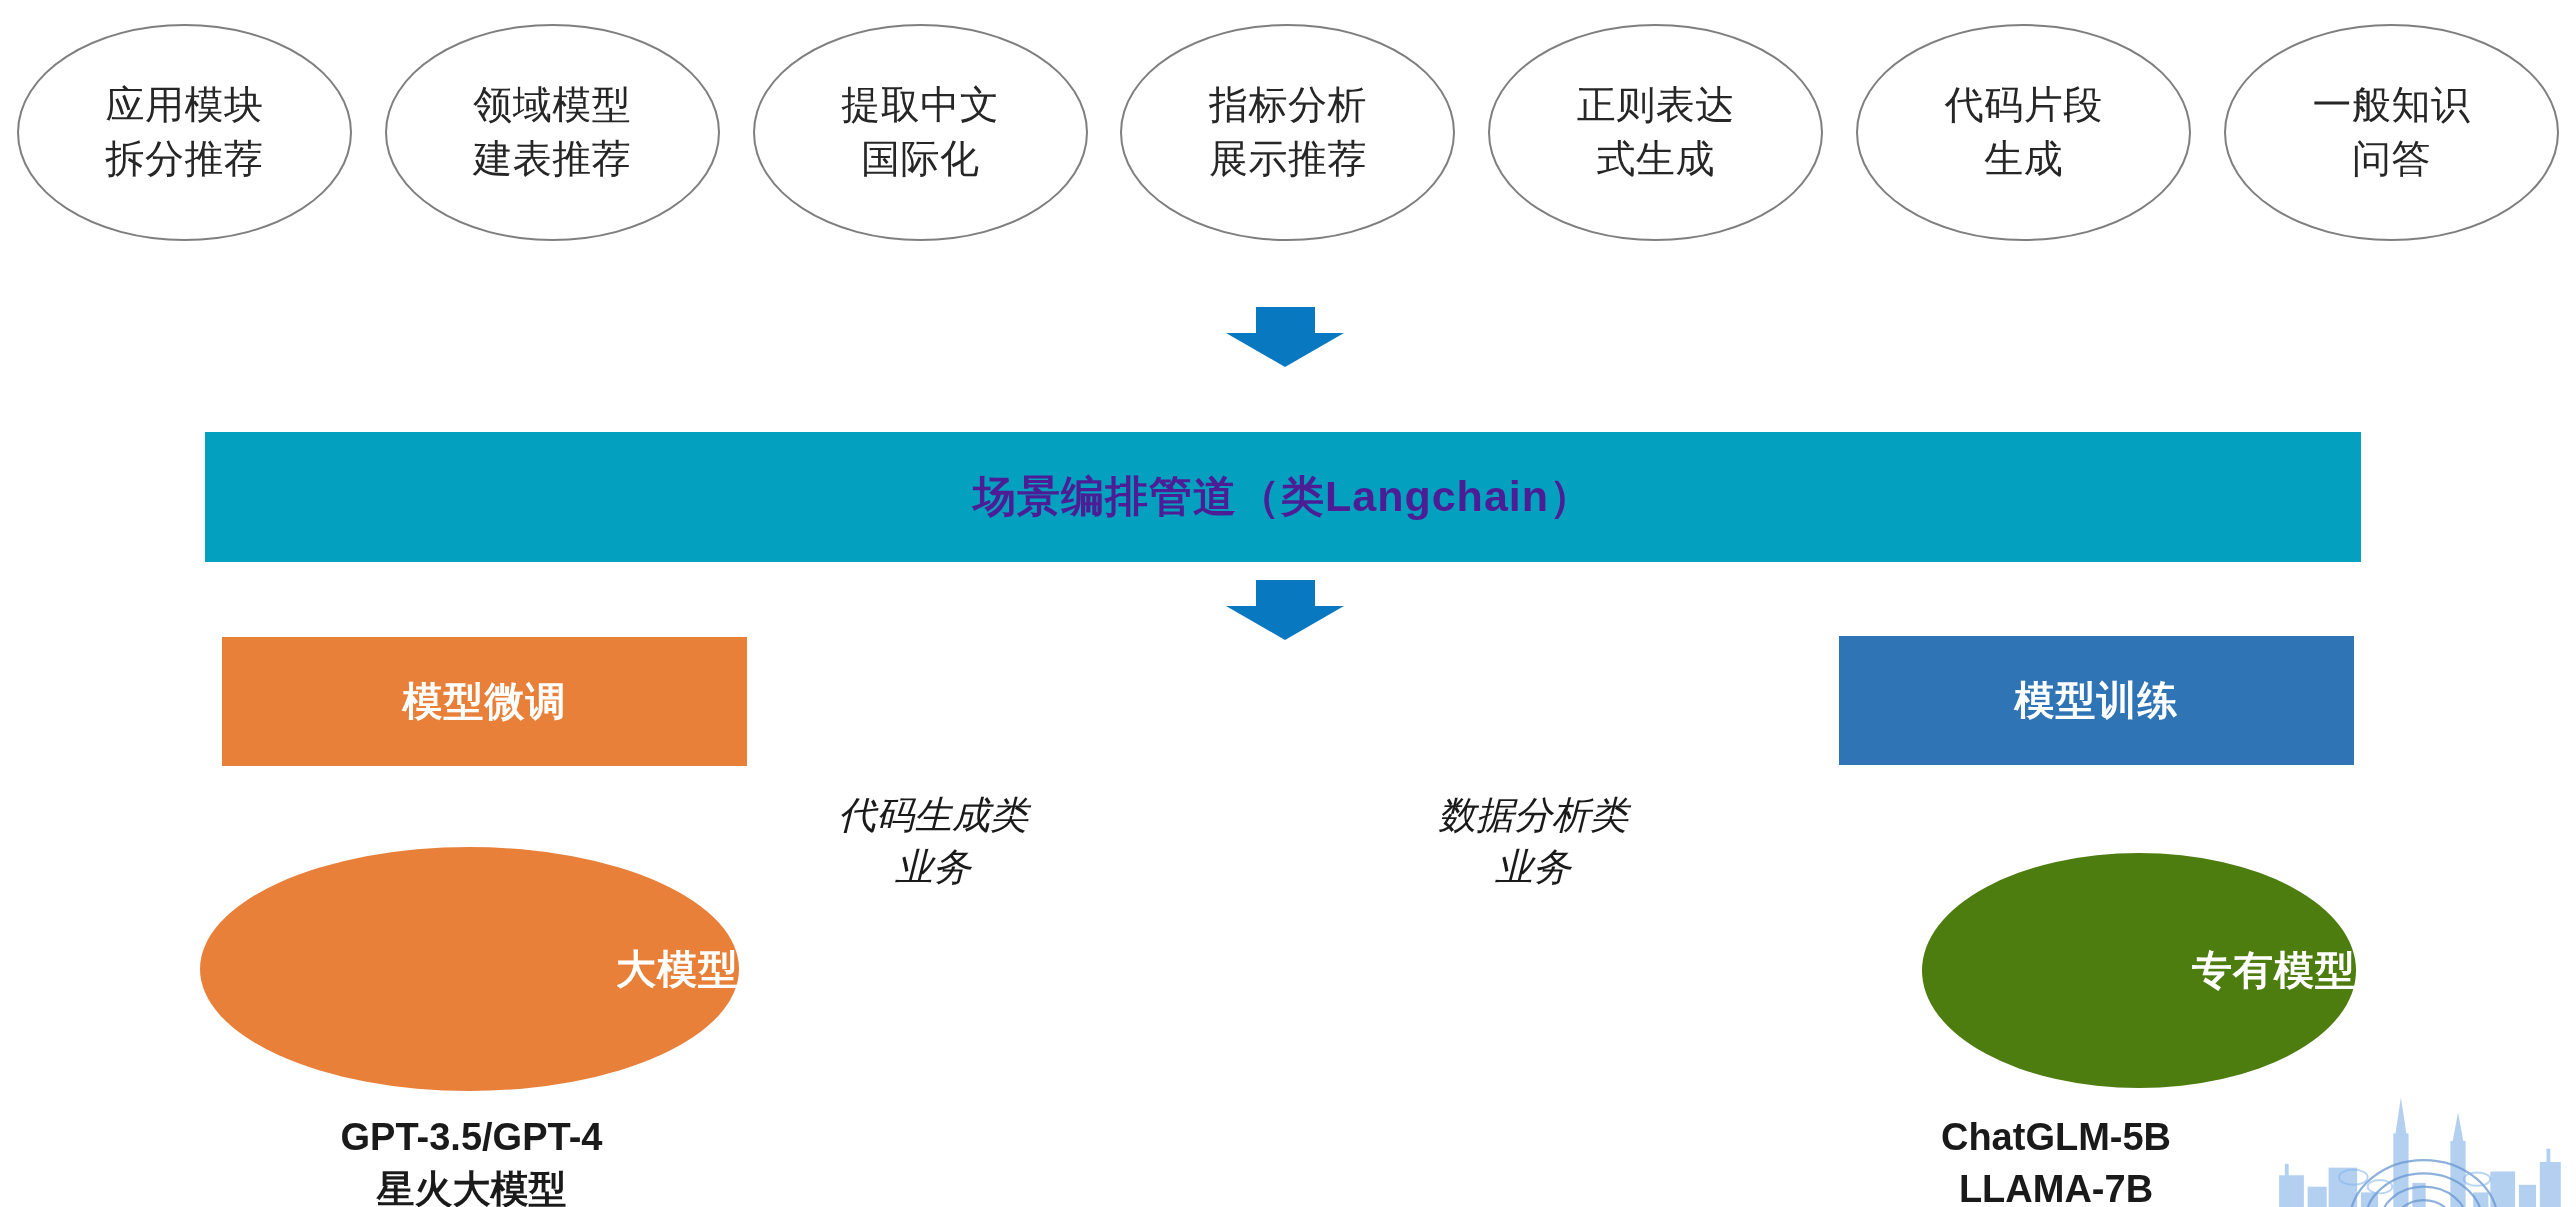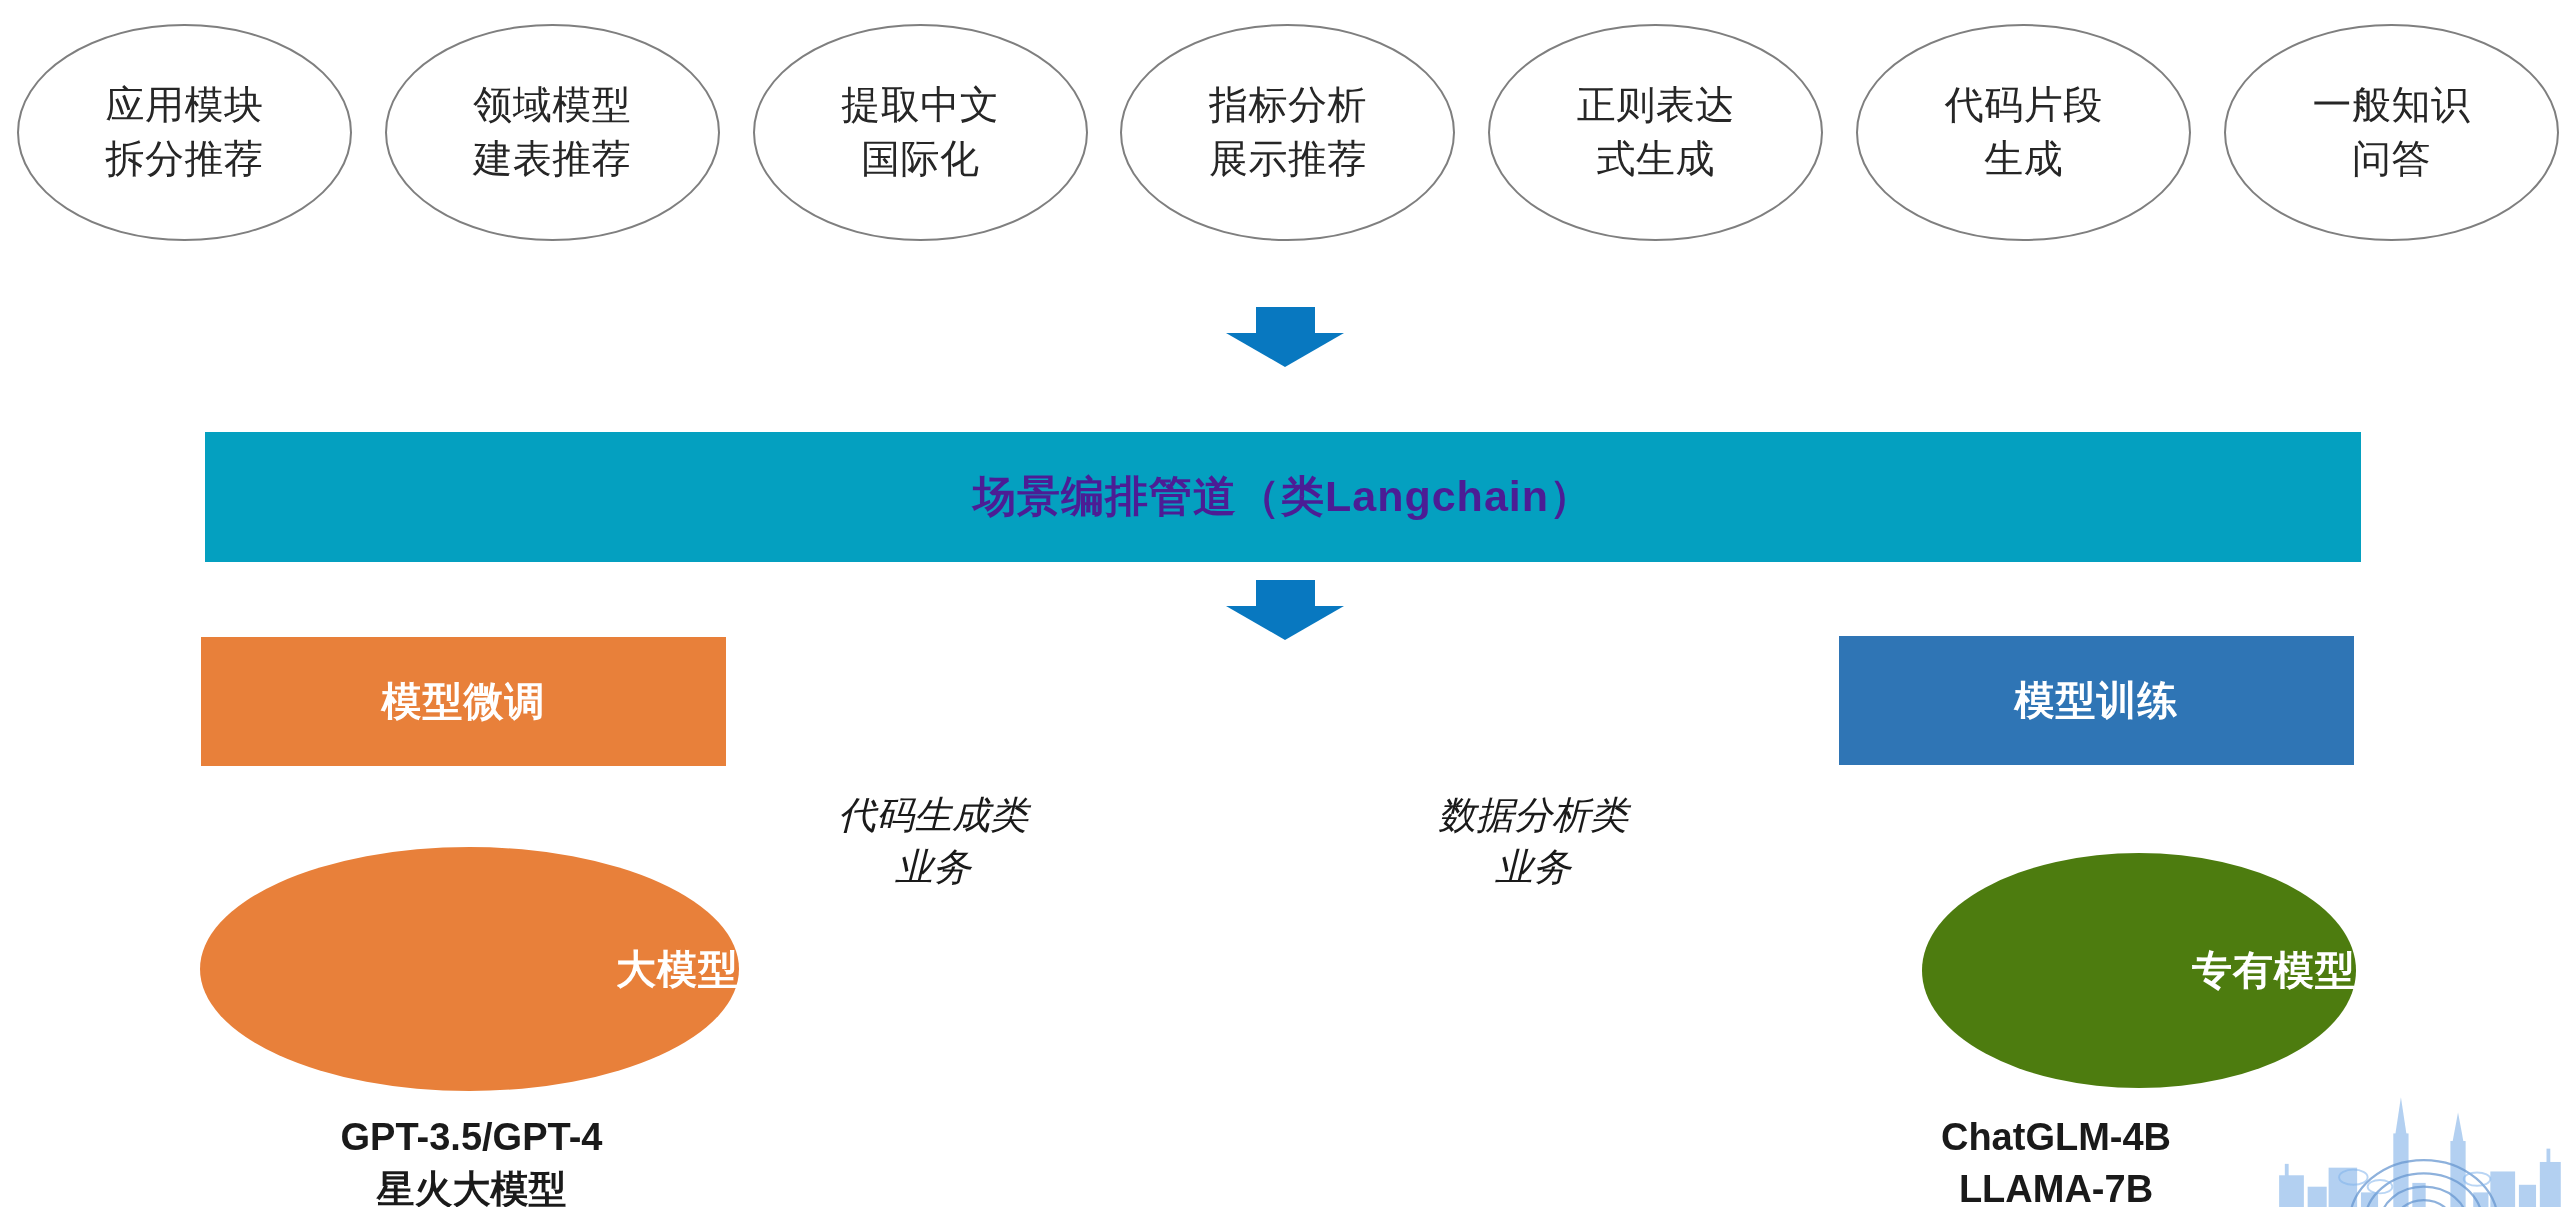--- a/index.html
+++ b/index.html
@@ -106,21 +106,21 @@
     align-items: center;
     justify-content: center;
   }
   .stage-box .box-label {
     color: #ffffff;
     font-size: 40px;
     font-weight: bold;
     letter-spacing: 1px;
   }
   #finetune-box {
-    left: 201px;
+    left: 222px;
     top: 621px;
     width: 525px;
     background: #E8803A;
     justify-content: center;
   }
   #training-box {
     left: 1839px;
     top: 620px;
     width: 515px;
     background: #2F75B5;
@@ -263,21 +263,21 @@
 
   <div class="stage-box" id="training-box">
     <span class="box-label">模型训练</span>
   </div>
 
   <div class="model-ellipse" id="private-model-ellipse">
     <span class="ellipse-label">专有模型</span>
   </div>
 
   <div class="model-caption" id="right-models">
-    <span class="cap-line">ChatGLM-4B</span>
+    <span class="cap-line">ChatGLM-5B</span>
     <span class="cap-line">LLAMA-7B</span>
   </div>
 
   <div class="biz-caption" id="biz-code">
     <div>代码生成类</div>
     <div>业务</div>
   </div>
 
   <div class="biz-caption" id="biz-data">
     <div>数据分析类</div>

